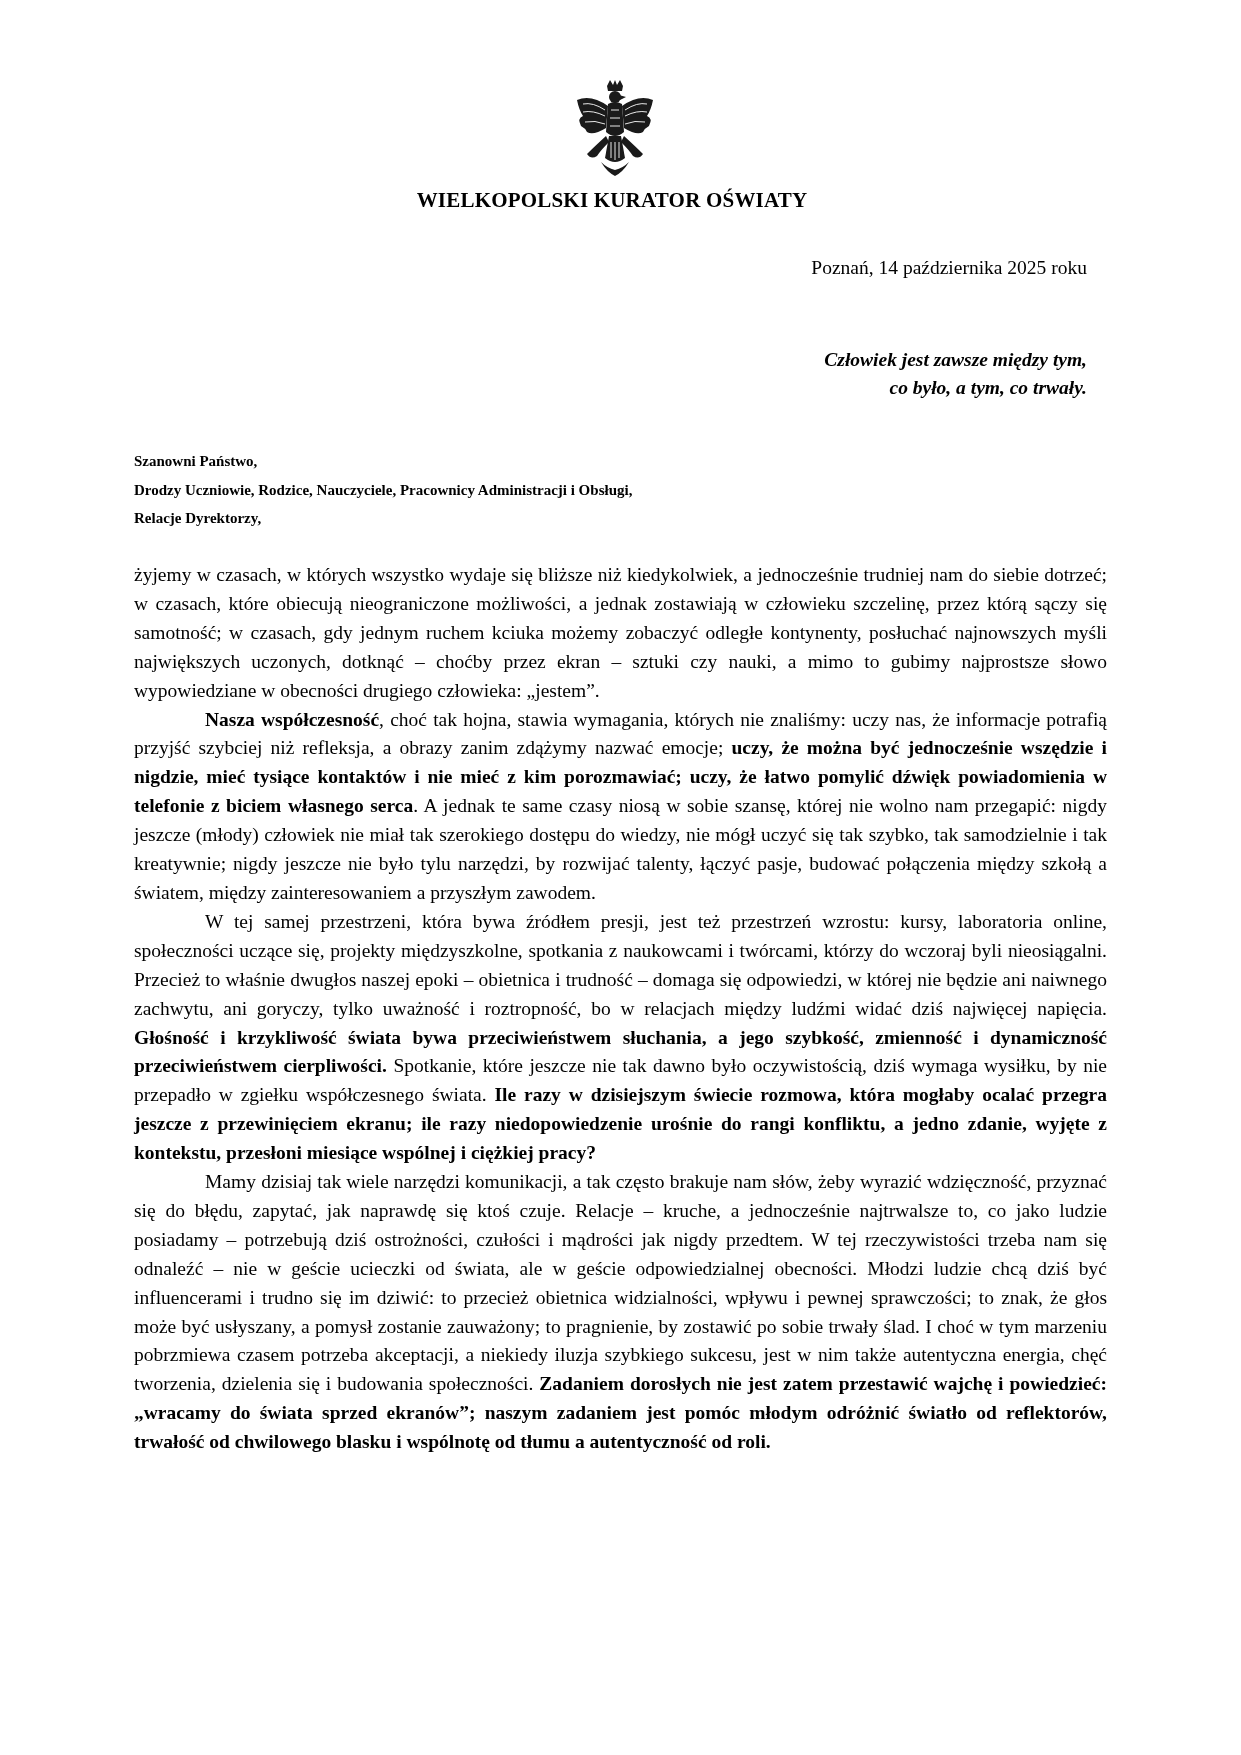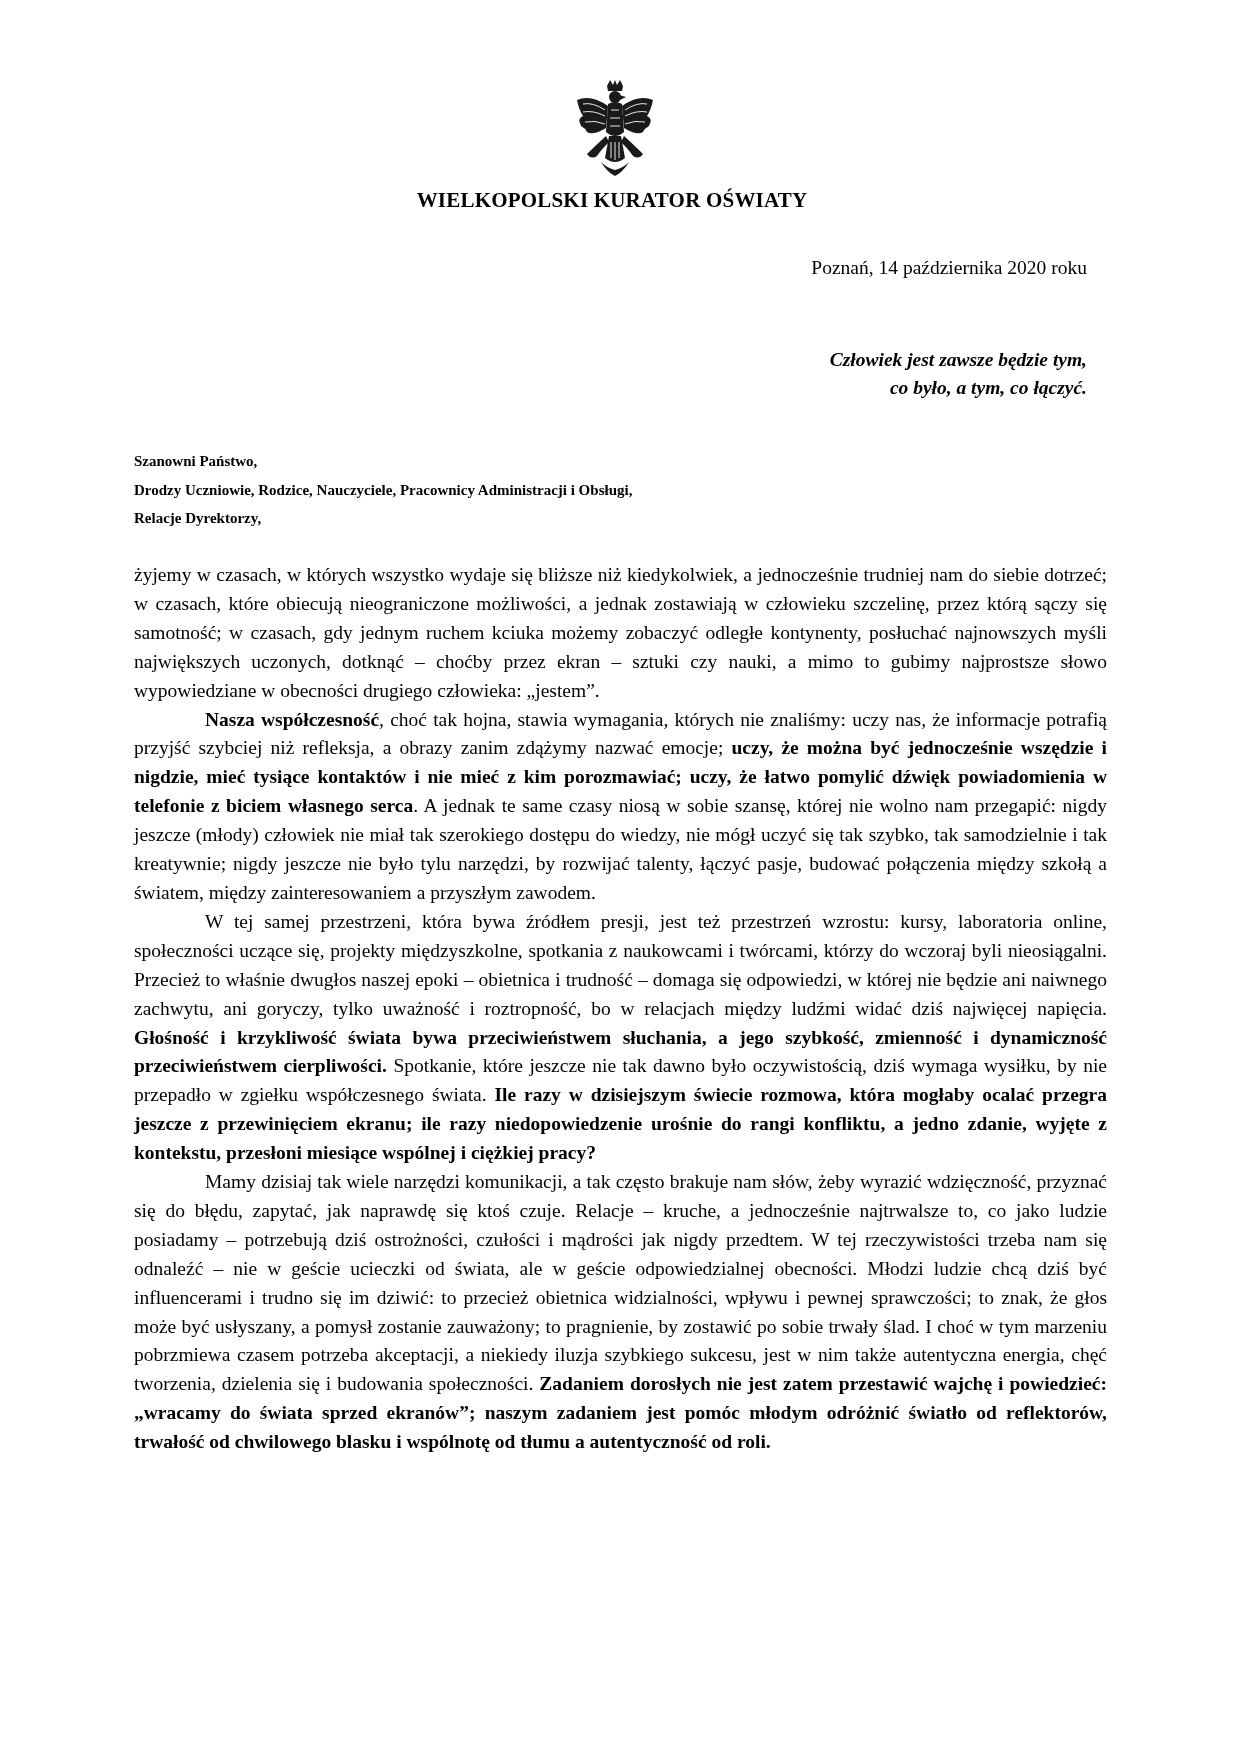--- a/index.html
+++ b/index.html
@@ -51,25 +51,25 @@
         <path d="M37 38 L47 38"></path>
         <path d="M37 46 L47 46"></path>
       <path d="M38 62 L38 78"></path>
         <path d="M42 62 L42 80"></path>
         <path d="M46 62 L46 78"></path>
     </g>
   </svg>
 
   <div class="org-title">WIELKOPOLSKI KURATOR OŚWIATY</div>
 
-  <div class="date">Poznań, 14 października 2020 roku</div>
+  <div class="date">Poznań, 14 października 2025 roku</div>
 
   <div class="motto">
-    <div>Człowiek jest zawsze będzie tym,</div>
-    <div>co było, a tym, co łączyć.</div>
+    <div>Człowiek jest zawsze między tym,</div>
+    <div>co było, a tym, co trwały.</div>
   </div>
 
   <div class="salutation">
     <div>Szanowni Państwo,</div>
     <div>Drodzy Uczniowie, Rodzice, Nauczyciele, Pracownicy Administracji i Obsługi,</div>
     <div>Relacje Dyrektorzy,</div>
   </div>
 
   <div class="body-text">
     <p>żyjemy w czasach, w których wszystko wydaje się bliższe niż kiedykolwiek, a jednocześnie trudniej nam do siebie dotrzeć; w czasach, które obiecują nieograniczone możliwości, a jednak zostawiają w człowieku szczelinę, przez którą sączy się samotność; w czasach, gdy jednym ruchem kciuka możemy zobaczyć odległe kontynenty, posłuchać najnowszych myśli największych uczonych, dotknąć – choćby przez ekran – sztuki czy nauki, a mimo to gubimy najprostsze słowo wypowiedziane w obecności drugiego człowieka: „jestem”.</p>

